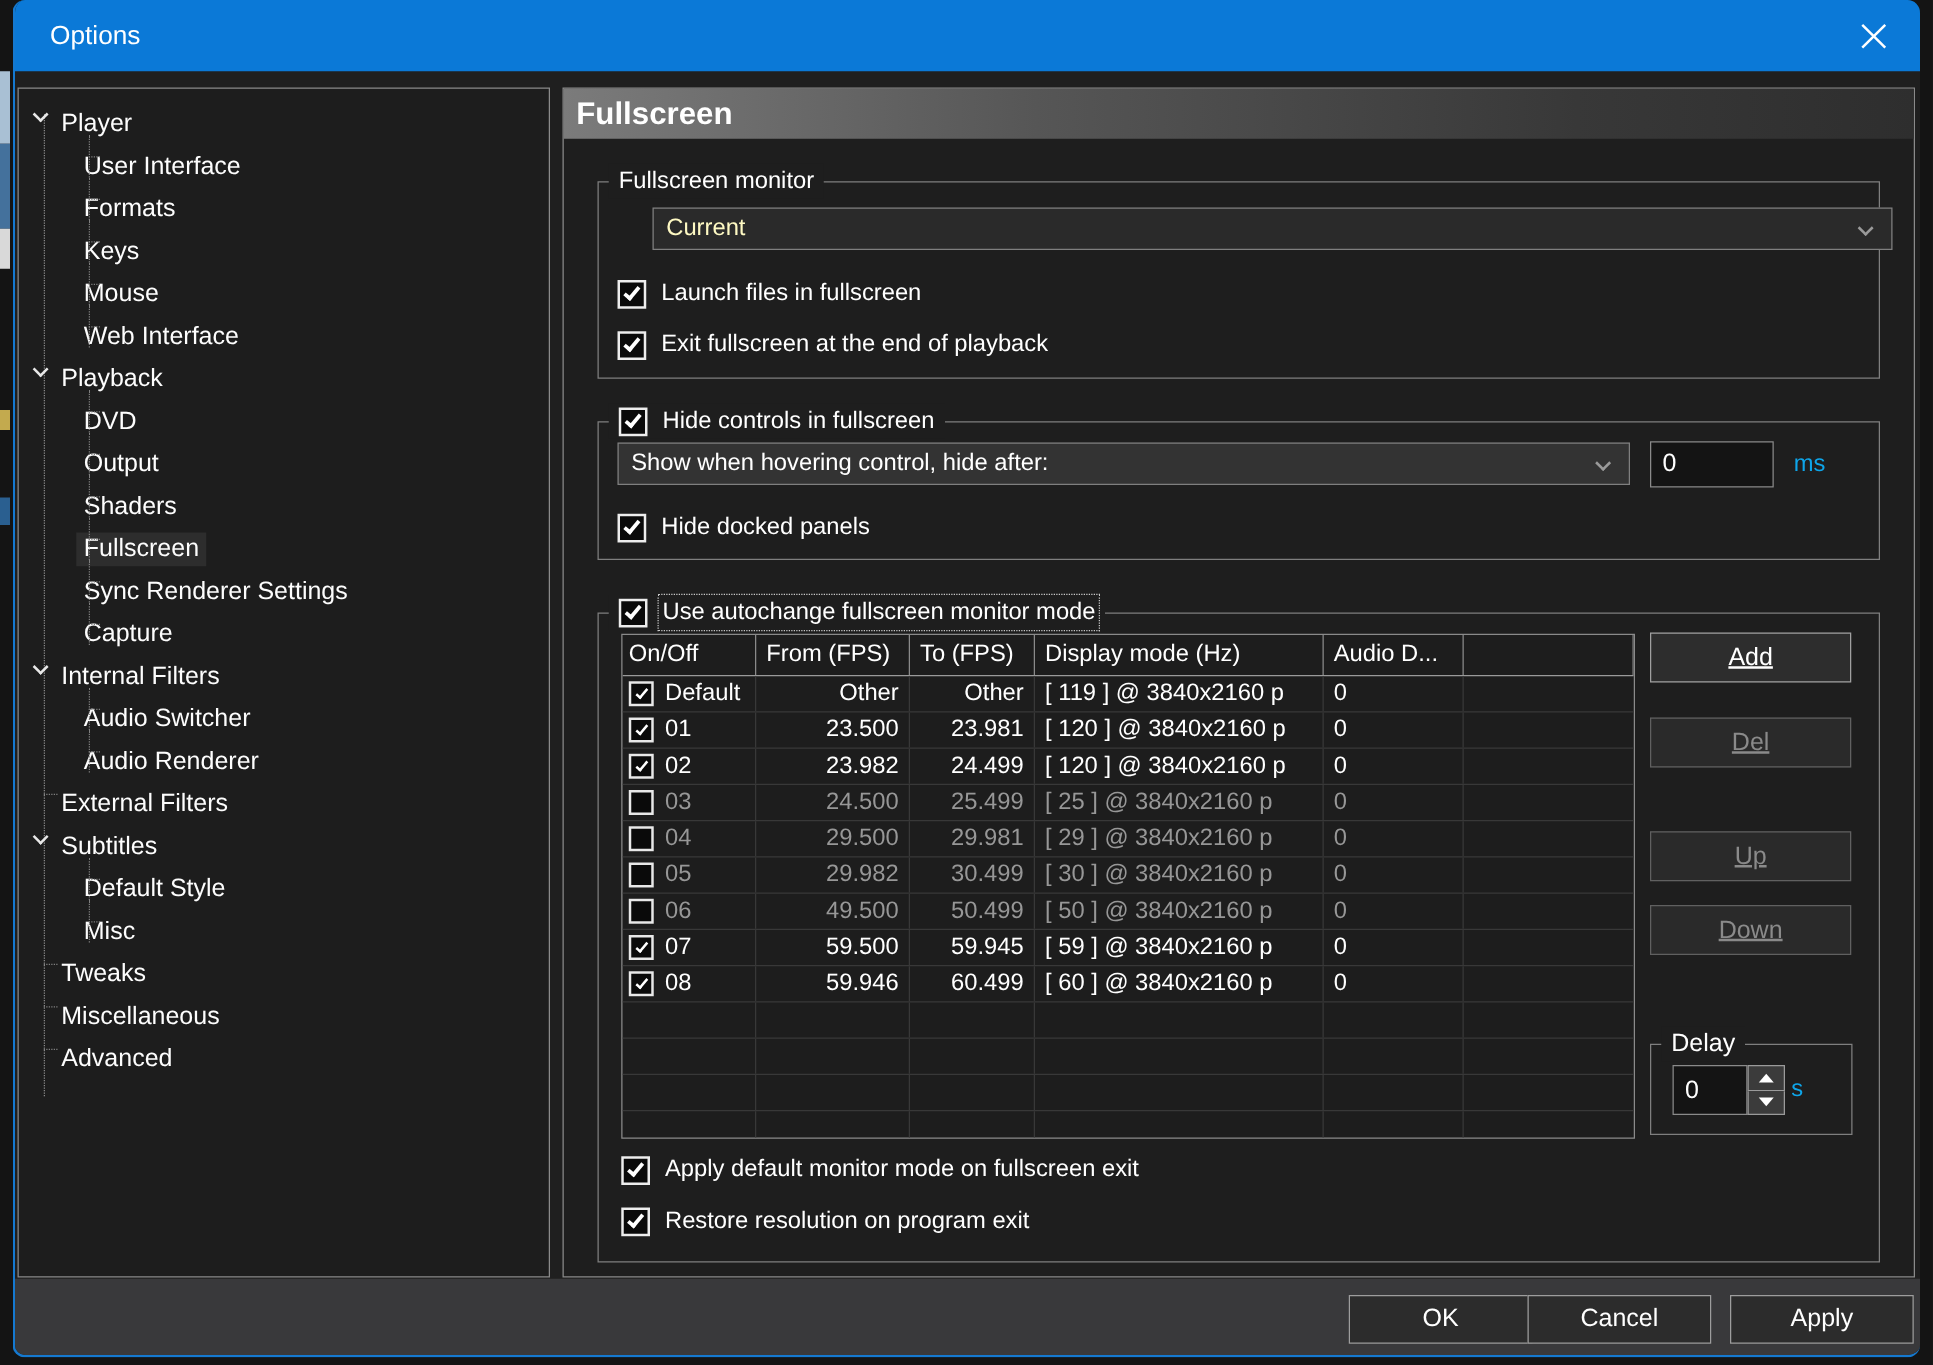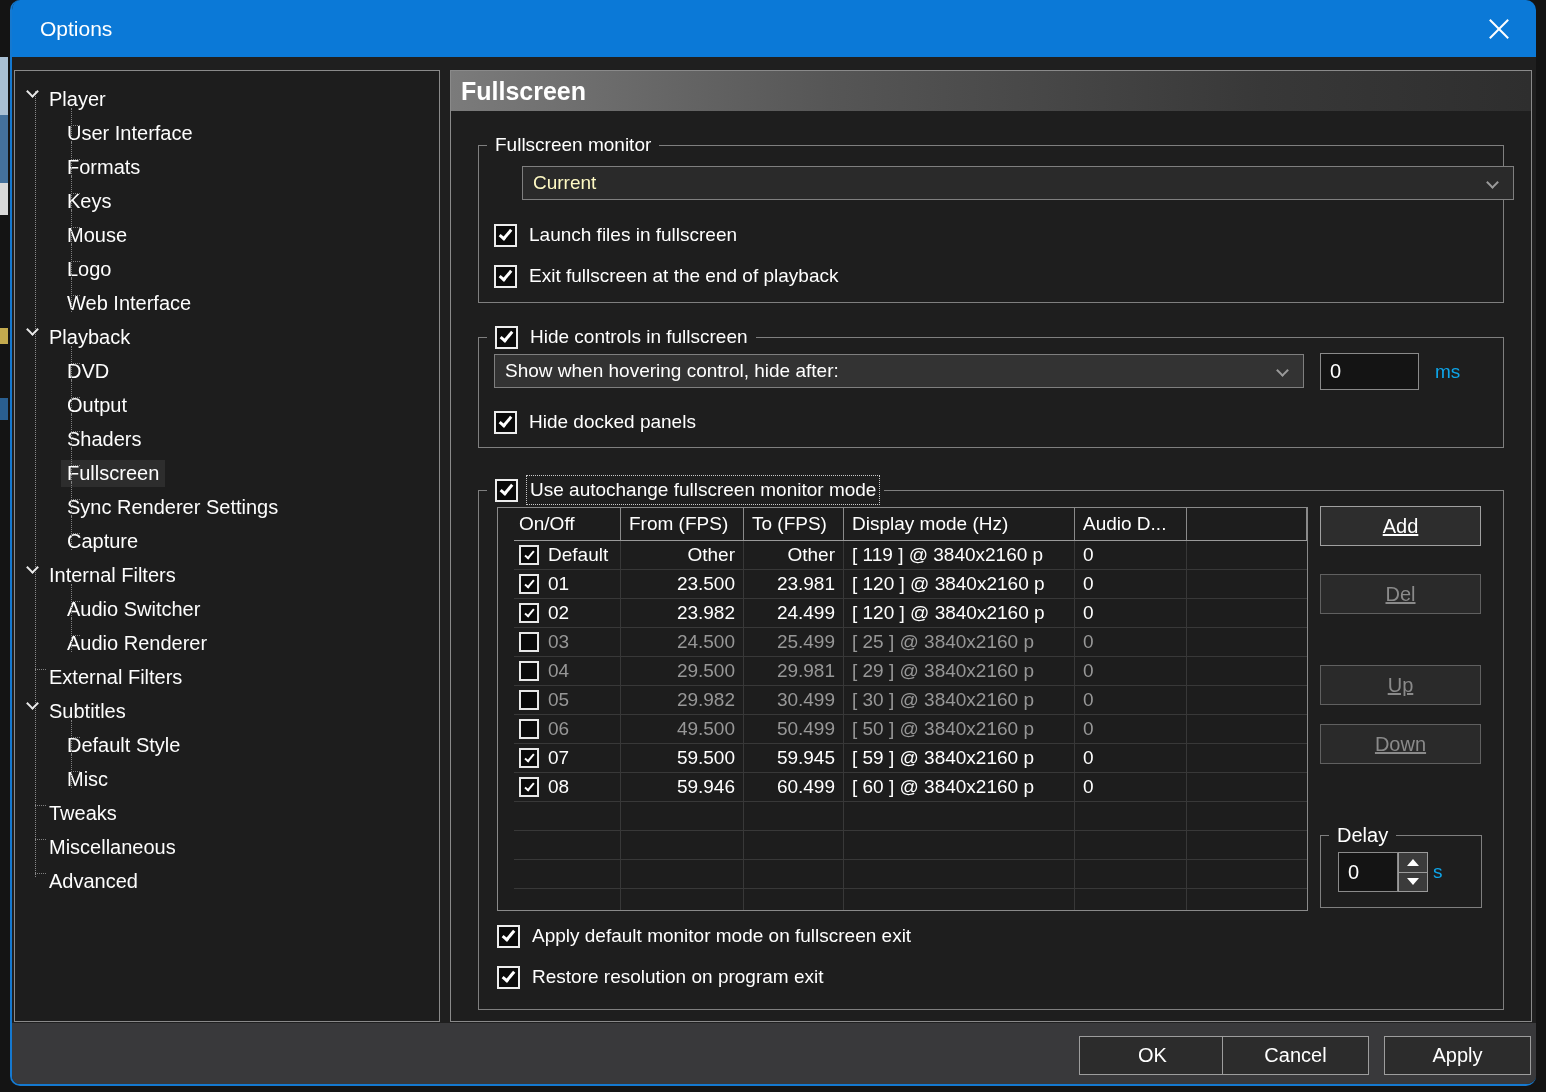--- a/index.html
+++ b/index.html
@@ -64,21 +64,21 @@
   .combo.disabled { background:#2a2a2a; color:#fef9c3; cursor:default;margin-left:28px; }
   .combo-chev { position:absolute; right:16px; top:11px; width:9px; height:9px;
     border-right:2px solid #9a9a9a; border-bottom:2px solid #9a9a9a; transform:rotate(45deg); }
 
   .numbox { position:absolute; background:#141414; border:1px solid #8a8a8a; color:#fff;
     display:flex; align-items:center; padding:0 9px; font-size:20px; }
   .unit { position:absolute; font-size:19px; color:#0ea5e9; }
 
   
   .tbl { position:absolute; left:18px; top:16px; width:811px; height:404px;
-    border:1px solid #8a8a8a; background:#1d1d1d; display:flex; flex-direction:column; overflow:hidden; font-size:19px;padding-left:16px; }
+    border:1px solid #8a8a8a; background:#1d1d1d; display:flex; flex-direction:column; overflow:hidden; font-size:19px; }
   .thead { display:flex; height:33px; border-bottom:1px solid #9a9a9a; flex:0 0 auto; }
   .thead .td { border-right:1px solid #8a8a8a; color:#fff; }
   .trow { display:flex; height:29px; border-bottom:1px solid #383838; color:#979797; flex:0 0 auto; }
   .trow.on { color:#fff; }
   .trow.on .rowcbx .check { display:block; }
   .rowcbx .check { display:none; }
   .td { height:100%; display:flex; align-items:center; padding:0 8px; border-right:1px solid #383838; overflow:hidden; white-space:nowrap; }
   .c0 { width:107px; padding-left:5px; } .c1 { width:123px; justify-content:flex-end; }
   .c2 { width:100px; justify-content:flex-end; } .c3 { width:231px; } .c4 { width:112px; }
   .c5 { flex:1; border-right:none; }
@@ -133,24 +133,20 @@
           <div class="titem child">
 
             <span class="tlabel">Keys</span>
           </div>
           <div class="titem child">
 
             <span class="tlabel">Mouse</span>
           </div>
           <div class="titem child">
 
-            <span class="tlabel">Logo</span>
-          </div>
-          <div class="titem child">
-
             <span class="tlabel">Web Interface</span>
           </div>
           <div class="titem expandable">
             <span class="chev"></span>
             <span class="tlabel">Playback</span>
           </div>
           <div class="titem child">
 
             <span class="tlabel">DVD</span>
           </div>

